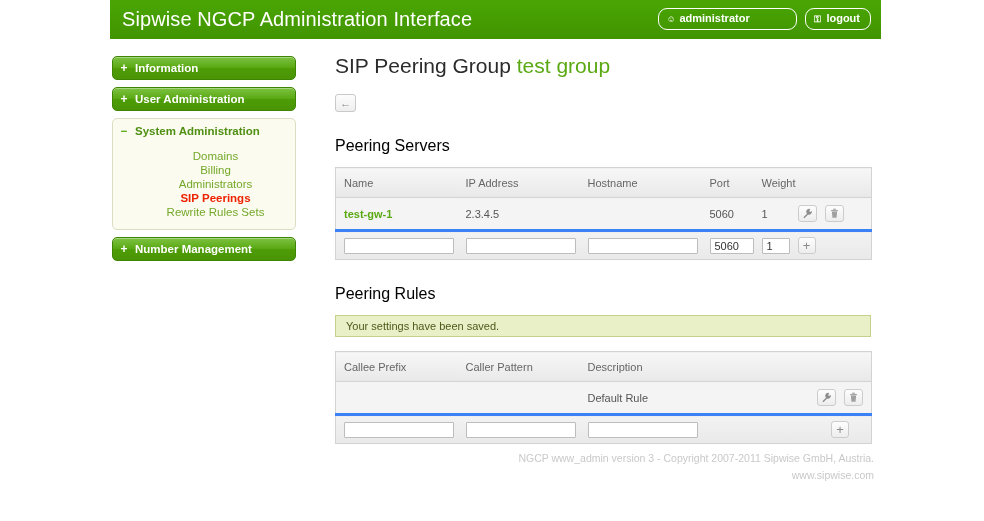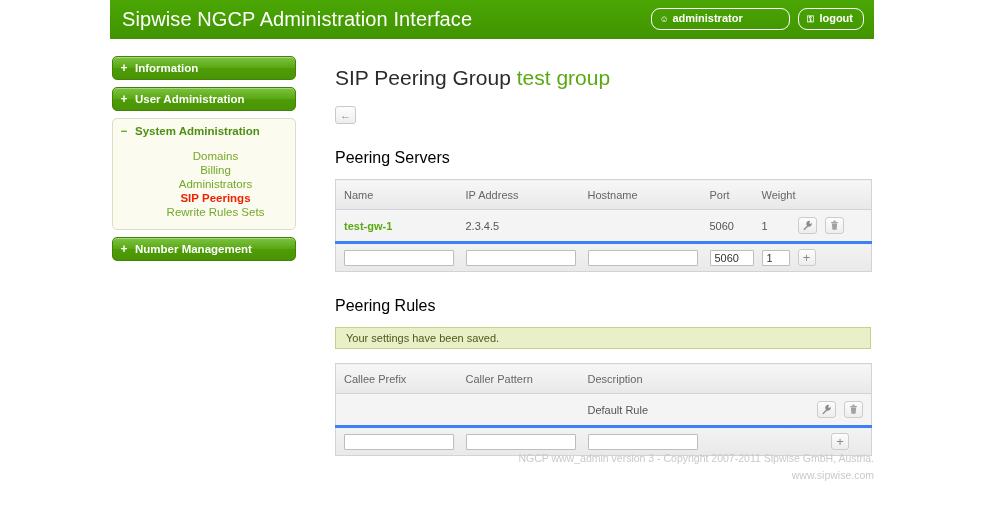--- a/index.html
+++ b/index.html
@@ -20,20 +20,21 @@
 
   
   .topbar {
     position: absolute;
     left: 110px;
     top: 0;
     width: 764px;
     height: 39px;
     background: #46a003;
     background: linear-gradient(to bottom, #4aa604 0%, #419400 100%);
+    padding-left: 7px;
   }
   .topbar-title {
     position: absolute;
     left: 12px;
     top: 8px;
     font-size: 20px;
     color: #ffffff;
     font-weight: normal;
     letter-spacing: 0.1px;
     white-space: nowrap;
@@ -141,21 +142,21 @@
   }
   .nav-sub a.active {
     color: #ee2200;
     font-weight: bold;
   }
 
   
   .content {
     position: absolute;
     left: 335px;
-    top: 64px;
+    top: 52px;
     width: 536px;
   }
   h1.page-title {
     margin: 0;
     font-size: 21px;
     font-weight: normal;
     color: #2b2b2b;
     line-height: 28px;
   }
   h1.page-title .hl { color: #5aa913; }

